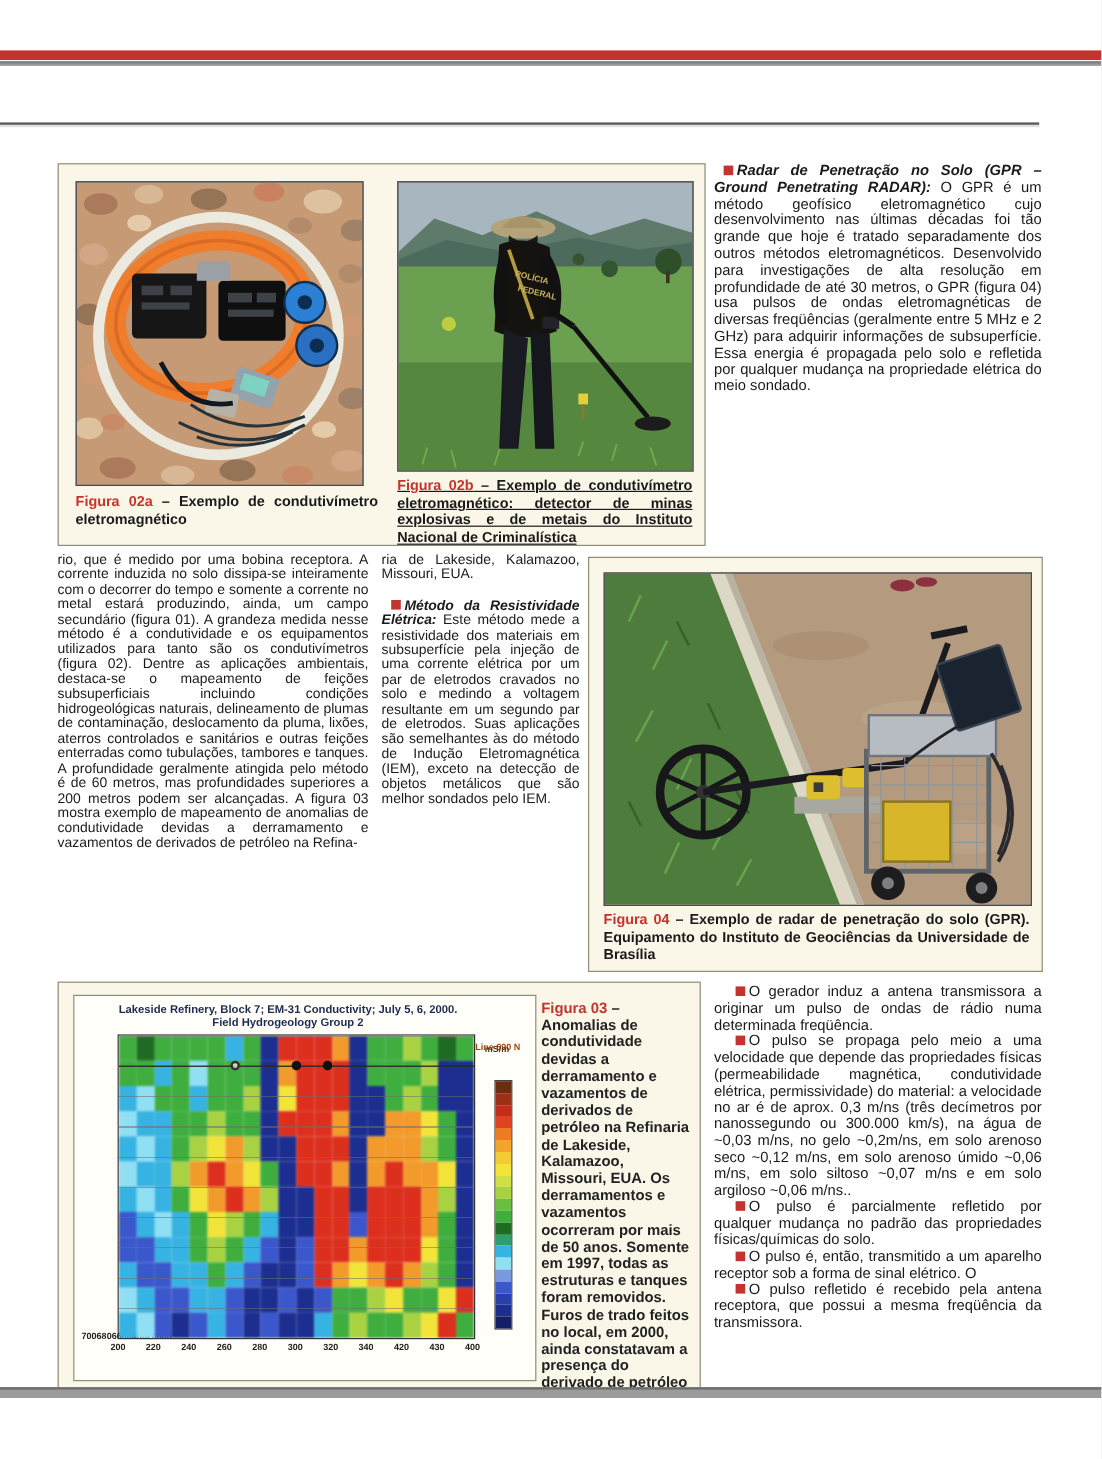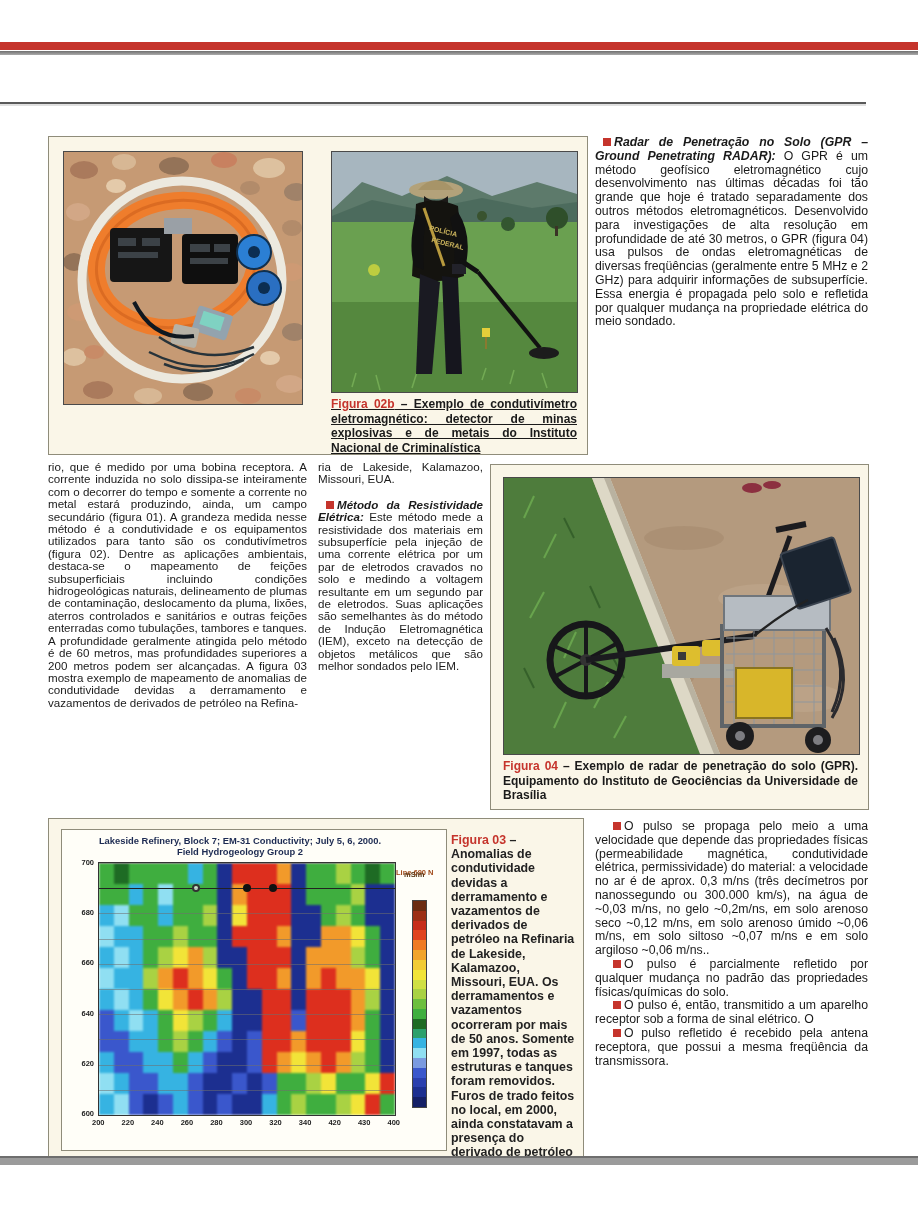--- a/index.html
+++ b/index.html
@@ -26,21 +26,21 @@
   .hd{font-weight:bold;font-style:italic;}
   
   .mapbox{position:absolute;left:12px;top:10px;width:384px;height:320px;background:#fffef8;border:1px solid #8f8c7a;}
   .map-title{position:absolute;left:18px;top:5px;width:320px;text-align:center;font-size:9.4px;font-weight:bold;color:#1d2b52;line-height:11px;}
   .hm-plot{position:absolute;left:36px;top:32px;width:296px;height:252px;border:1px solid #333;overflow:hidden;}
   #hm-grid{position:absolute;inset:0;display:grid;filter:blur(1.1px);}
   .hm-gridlines{position:absolute;inset:0;background:repeating-linear-gradient(to bottom,rgba(110,110,110,.55) 0 1px,transparent 1px 25.2px);pointer-events:none;}
   .hm-line{position:absolute;left:0;top:25px;width:100%;height:1px;background:#222;}
   .dotf{position:absolute;width:8px;height:8px;border-radius:50%;background:#111;}
   .doto{position:absolute;width:8px;height:8px;border-radius:50%;border:2px solid #333;background:rgba(255,255,255,.7);box-sizing:border-box;}
-  #hm-yticks{position:absolute;left:6px;top:28px;width:26px;height:260px;display:flex;flex-direction:column;justify-content:space-between;align-items:flex-end;font-size:7.5px;font-weight:bold;color:#222;}
+  #hm-yticks{position:absolute;left:6px;top:28px;width:26px;height:260px;display:flex;flex-direction:row;justify-content:space-between;align-items:flex-end;font-size:7.5px;font-weight:bold;color:#222;}
   #hm-xticks{position:absolute;left:30px;top:288px;width:308px;display:flex;justify-content:space-between;font-size:7.5px;font-weight:bold;color:#222;}
   #hm-legend{position:absolute;left:350px;top:70px;width:13px;height:206px;border:1px solid #444;display:flex;flex-direction:column;}
   #hm-legend div{flex:1;}
   .hm-msm{position:absolute;left:342px;top:40px;font-size:7.5px;font-weight:bold;color:#553311;}
   .hm-linelabel{position:absolute;left:334px;top:38px;font-size:7.5px;font-weight:bold;color:#a04818;white-space:nowrap;}
   .fig03-cap{position:absolute;left:402px;top:14px;width:126px;font-size:12.4px;font-weight:bold;line-height:14.2px;color:#222;text-align:left;}
   
   .f1{position:absolute;left:0;top:1156px;width:918px;height:9px;background:#9b9b9b;border-top:2px solid #6e6e6e;box-sizing:border-box;}
   .f2{position:absolute;left:0;top:1171px;width:918px;height:40px;background:#b2b2b2;display:flex;align-items:center;justify-content:flex-end;gap:16px;padding-right:44px;box-sizing:border-box;}
   .brand{color:#fff;font-weight:bold;font-size:15.5px;letter-spacing:.2px;}
@@ -150,20 +150,23 @@
 
         <path d="M128,108 L146,120" stroke="#111" stroke-width="5"></path>
         <path d="M146,120 L208,196" stroke="#111" stroke-width="4"></path>
         <ellipse cx="212" cy="201" rx="15" ry="6" fill="#1c1c1c"></ellipse>
         <rect x="150" y="176" width="8" height="9" fill="#e3cf3a"></rect>
           <path d="M154,185 l0,12" stroke="#8a7a30" stroke-width="2"></path>
         <text x="97" y="78" font-size="7" fill="#c9b25c" font-family="Liberation Sans, sans-serif" transform="rotate(14 97 78)" font-weight="bold">POLÍCIA</text>
         <text x="99" y="90" font-size="7" fill="#c9b25c" font-family="Liberation Sans, sans-serif" transform="rotate(14 99 90)" font-weight="bold">FEDERAL</text>
       </svg>
     </div>
+    <div class="caption" style="left:14px;top:274px;width:252px;">
+      <span class="figlabel">Figura 02a</span><span> – Exemplo de condutivímetro eletromagnético</span>
+    </div>
     <div class="caption" style="left:282px;top:260px;width:246px;text-decoration:underline;">
       <span class="figlabel">Figura 02b</span><span> – Exemplo de condutivímetro eletromagnético: detector de minas explosivas e de metais do Instituto Nacional de Criminalística</span>
     </div>
   </div>
 
   <div class="col col-large" style="left:595px;top:136px;width:273px;">
     <p class="p-ind-sm"><span class="sq"></span><span class="hd">Radar de Penetração no Solo (GPR – Ground Penetrating RADAR):</span><span> O GPR é um método geofísico eletromagnético cujo desenvolvimento nas últimas décadas foi tão grande que hoje é tratado separadamente dos outros métodos eletromagnéticos. Desenvolvido para investigações de alta resolução em profundidade de até 30 metros, o GPR (figura 04) usa pulsos de ondas eletromagnéticas de diversas freqüências (geralmente entre 5 MHz e 2 GHz) para adquirir informações de subsuperfície. Essa energia é propagada pelo solo e refletida por qualquer mudança na propriedade elétrica do meio sondado.</span></p>
   </div>
 
   <div class="col col-small" style="left:48px;top:461px;width:259px;">
@@ -555,20 +558,21 @@
           <div style="background: rgb(28, 47, 144);"></div>
           <div style="background: rgb(20, 31, 102);"></div>
         </div>
     </div>
     <div class="fig03-cap">
       <span class="figlabel">Figura 03</span><span> – Anomalias de condutividade devidas a derramamento e vazamentos de derivados de petróleo na Refinaria de Lakeside, Kalamazoo, Missouri, EUA. Os derramamentos e vazamentos ocorreram por mais de 50 anos. Somente em 1997, todas as estruturas e tanques foram removidos. Furos de trado feitos no local, em 2000, ainda constatavam a presença do derivado de petróleo</span>
     </div>
   </div>
 
   <div class="col col-large" style="left:595px;top:820px;width:273px;">
+    <p class="p-ind"><span class="sq"></span><span>O gerador induz a antena transmissora a originar um pulso de ondas de rádio numa determinada freqüência.</span></p>
     <p class="p-ind"><span class="sq"></span><span>O pulso se propaga pelo meio a uma velocidade que depende das propriedades físicas (permeabilidade magnética, condutividade elétrica, permissividade) do material: a velocidade no ar é de aprox. 0,3 m/ns (três decímetros por nanossegundo ou 300.000 km/s), na água de ~0,03 m/ns, no gelo ~0,2m/ns, em solo arenoso seco ~0,12 m/ns, em solo arenoso úmido ~0,06 m/ns, em solo siltoso ~0,07 m/ns e em solo argiloso ~0,06 m/ns..</span></p>
     <p class="p-ind"><span class="sq"></span><span>O pulso é parcialmente refletido por qualquer mudança no padrão das propriedades físicas/químicas do solo.</span></p>
     <p class="p-ind"><span class="sq"></span><span>O pulso é, então, transmitido a um aparelho receptor sob a forma de sinal elétrico. O</span></p>
     <p class="p-ind"><span class="sq"></span><span>O pulso refletido é recebido pela antena receptora, que possui a mesma freqüência da transmissora.</span></p>
   </div>
 
   <div class="f1"></div>
 
 </div>
 

